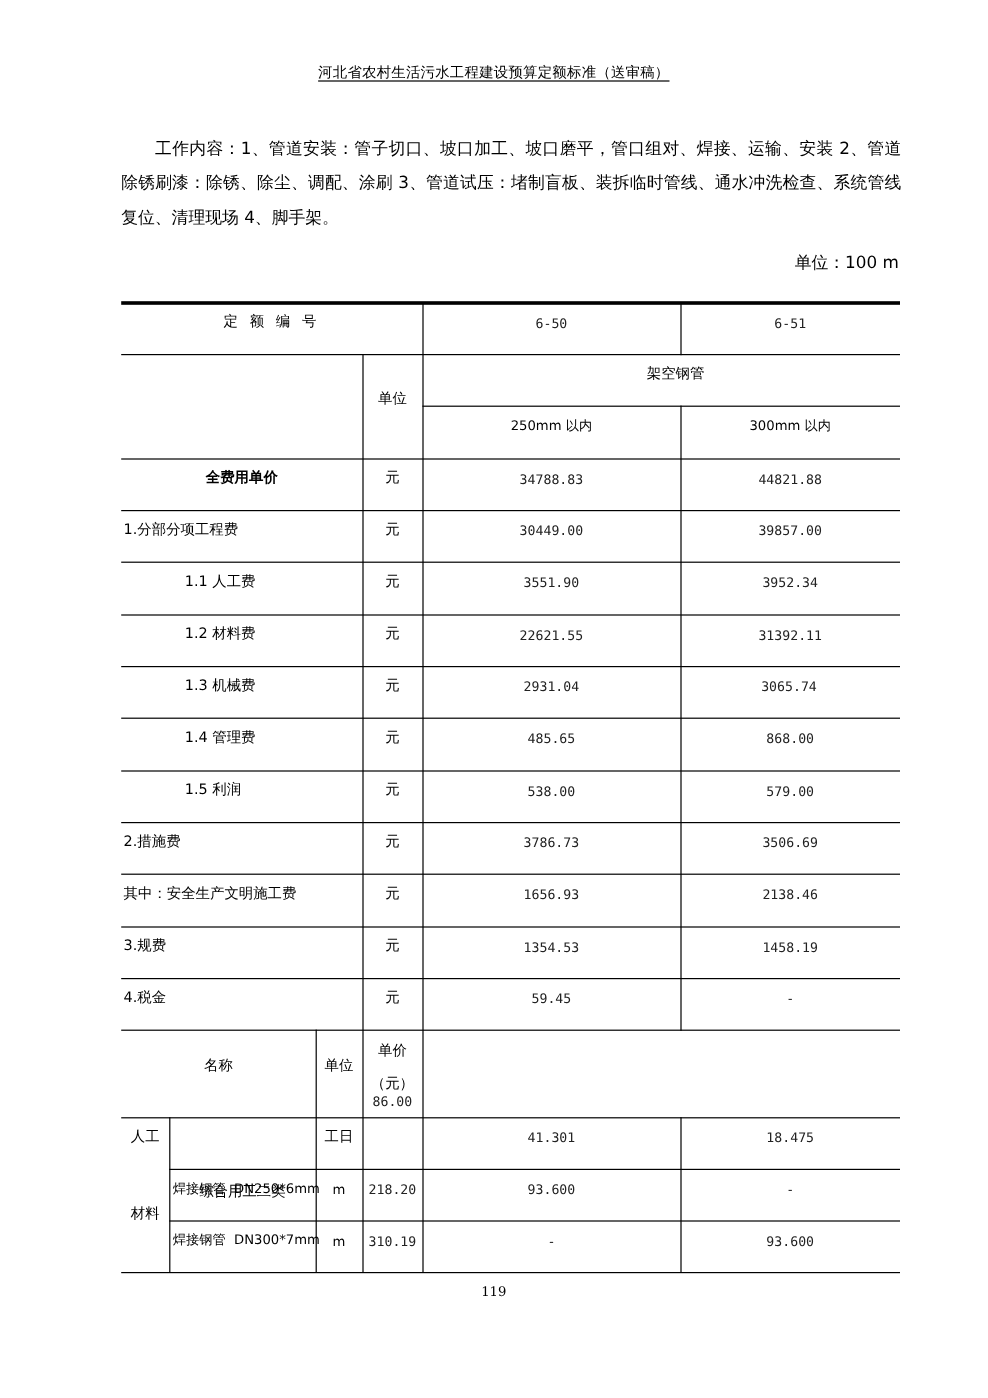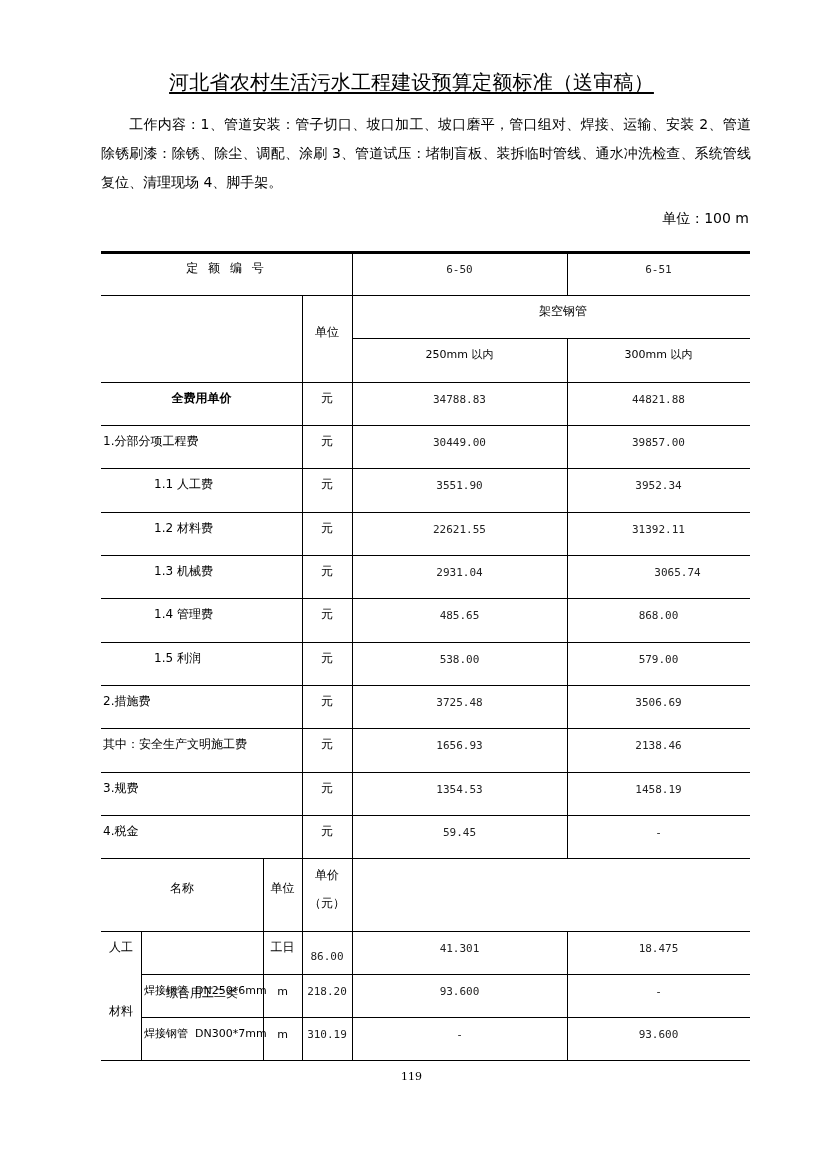--- a/index.html
+++ b/index.html
@@ -1,19 +1,19 @@
 <!DOCTYPE html>
 <html><head>
 <meta charset="utf-8">
 <style>
   html, body { margin: 0; padding: 0; background: #ffffff; }
   body { width: 823px; height: 1165px; position: relative; overflow: hidden;
          font-family: "DejaVu Sans", "Liberation Sans", sans-serif; color: #000; }
-  .title { position: absolute; left: 0; width: 823px; top: 69px; text-align: center;
-           font-size: 20px; letter-spacing: 0.2px; }
+  .title { position: absolute; left: 0; width: 823px; top: 52px; text-align: center;
+           font-size: 12px; letter-spacing: 0.2px; }
   .title span { text-decoration: underline; text-underline-offset: 3px; }
   .para { position: absolute; left: 101px; width: 650px; top: 110px; font-size: 14px;
           line-height: 29px; text-align: justify; }
   .para .indent { display: inline-block; width: 28px; }
   .unit-line { position: absolute; right: 74px; top: 210px; font-size: 14px; }
   .page-num { position: absolute; left: 0; width: 823px; top: 1070px; text-align: center;
               font-size: 11px; font-family: "DejaVu Serif", serif; }
 
   .grid { position: absolute; left: 0; top: 0; width: 823px; height: 1165px; }
   .hl { position: absolute; height: 1px; background: #000; }
@@ -95,38 +95,38 @@
     <div>
       <div class="cell l" style="left:154px;top:513px;width:148px;height:30px;">1.2 材料费</div>
       <div class="cell c" style="left:302px;top:513px;width:50px;height:30px;">元</div>
       <div class="cell c num" style="left:352px;top:513px;width:215px;height:33px;">22621.55</div>
       <div class="cell c num" style="left:567px;top:513px;width:183px;height:33px;">31392.11</div>
     </div>
     <div>
       <div class="cell l" style="left:154px;top:556px;width:148px;height:30px;">1.3 机械费</div>
       <div class="cell c" style="left:302px;top:556px;width:50px;height:30px;">元</div>
       <div class="cell c num" style="left:352px;top:556px;width:215px;height:33px;">2931.04</div>
-      <div class="cell c num" style="left:562px;top:556px;width:183px;height:33px;padding-left:48px;">3065.74</div>
+      <div class="cell c num" style="left:542px;top:556px;width:183px;height:33px;padding-left:48px;">3065.74</div>
     </div>
     <div>
       <div class="cell l" style="left:154px;top:599px;width:148px;height:30px;">1.4 管理费</div>
       <div class="cell c" style="left:302px;top:599px;width:50px;height:30px;">元</div>
       <div class="cell c num" style="left:352px;top:599px;width:215px;height:33px;">485.65</div>
       <div class="cell c num" style="left:567px;top:599px;width:183px;height:33px;">868.00</div>
     </div>
     <div>
       <div class="cell l" style="left:154px;top:643px;width:148px;height:30px;">1.5 利润</div>
       <div class="cell c" style="left:302px;top:643px;width:50px;height:30px;">元</div>
       <div class="cell c num" style="left:352px;top:643px;width:215px;height:33px;">538.00</div>
       <div class="cell c num" style="left:567px;top:643px;width:183px;height:33px;">579.00</div>
     </div>
     <div>
       <div class="cell l" style="left:103px;top:686px;width:199px;height:30px;">2.措施费</div>
       <div class="cell c" style="left:302px;top:686px;width:50px;height:30px;">元</div>
-      <div class="cell c num" style="left:352px;top:686px;width:215px;height:33px;">3725.48</div>
+      <div class="cell c num" style="left:352px;top:686px;width:215px;height:33px;">3786.73</div>
       <div class="cell c num" style="left:567px;top:686px;width:183px;height:33px;">3506.69</div>
     </div>
     <div>
       <div class="cell l" style="left:103px;top:729px;width:199px;height:30px;">其中：安全生产文明施工费</div>
       <div class="cell c" style="left:302px;top:729px;width:50px;height:30px;">元</div>
       <div class="cell c num" style="left:352px;top:729px;width:215px;height:33px;">1656.93</div>
       <div class="cell c num" style="left:567px;top:729px;width:183px;height:33px;">2138.46</div>
     </div>
     <div>
       <div class="cell l" style="left:103px;top:773px;width:199px;height:30px;">3.规费</div>
@@ -144,21 +144,21 @@
 
   <div class="cell c" style="left:101px;top:859px;width:162px;height:58px;">名称</div>
   <div class="cell c" style="left:263px;top:859px;width:39px;height:58px;">单位</div>
   <div class="cell c" style="left:302px;top:862px;width:50px;height:26px;">单价</div>
   <div class="cell c" style="left:302px;top:890px;width:50px;height:26px;">（元）</div>
 
   <div>
     <div class="cell c" style="left:101px;top:932px;width:40px;height:30px;">人工</div>
     <div class="cell c" style="left:141px;top:932px;width:122px;height:30px;margin-top:46px;">综合用工二类</div>
     <div class="cell c" style="left:263px;top:932px;width:39px;height:30px;">工日</div>
-    <div class="cell c num" style="left:302px;top:940px;width:50px;height:33px;">86.00</div>
+    <div class="cell c num" style="left:302px;top:902px;width:50px;height:33px;">86.00</div>
     <div class="cell c num" style="left:352px;top:932px;width:215px;height:33px;">41.301</div>
     <div class="cell c num" style="left:567px;top:932px;width:183px;height:33px;">18.475</div>
   </div>
 
   <div class="cell c" style="left:101px;top:975px;width:40px;height:72px;">材料</div>
 
   <div>
     <div class="cell l" style="left:144px;top:975px;width:119px;height:30px;font-size:11px;white-space:pre;">焊接钢管  DN250*6mm</div>
     <div class="cell c" style="left:263px;top:975px;width:39px;height:33px;font-size:11px;">m</div>
     <div class="cell c num" style="left:302px;top:975px;width:50px;height:33px;">218.20</div>

